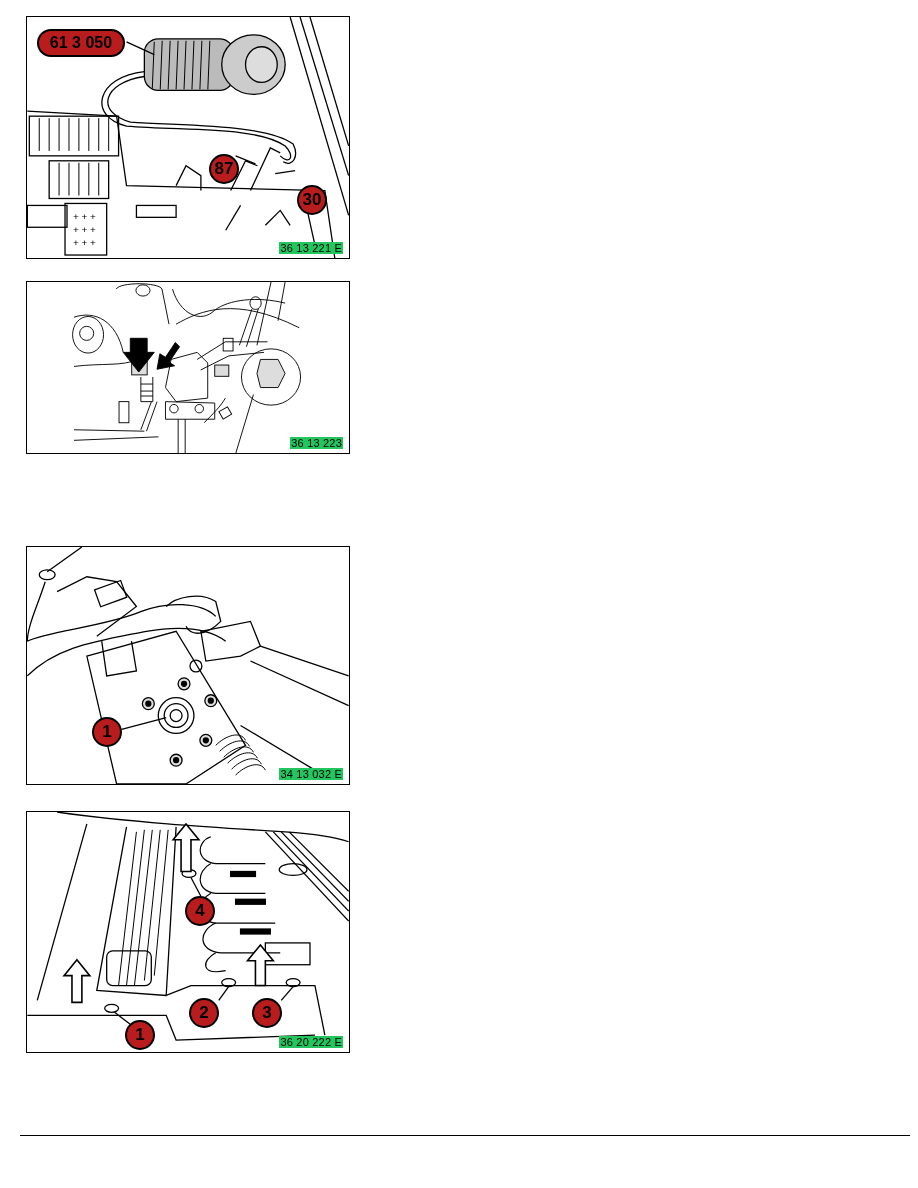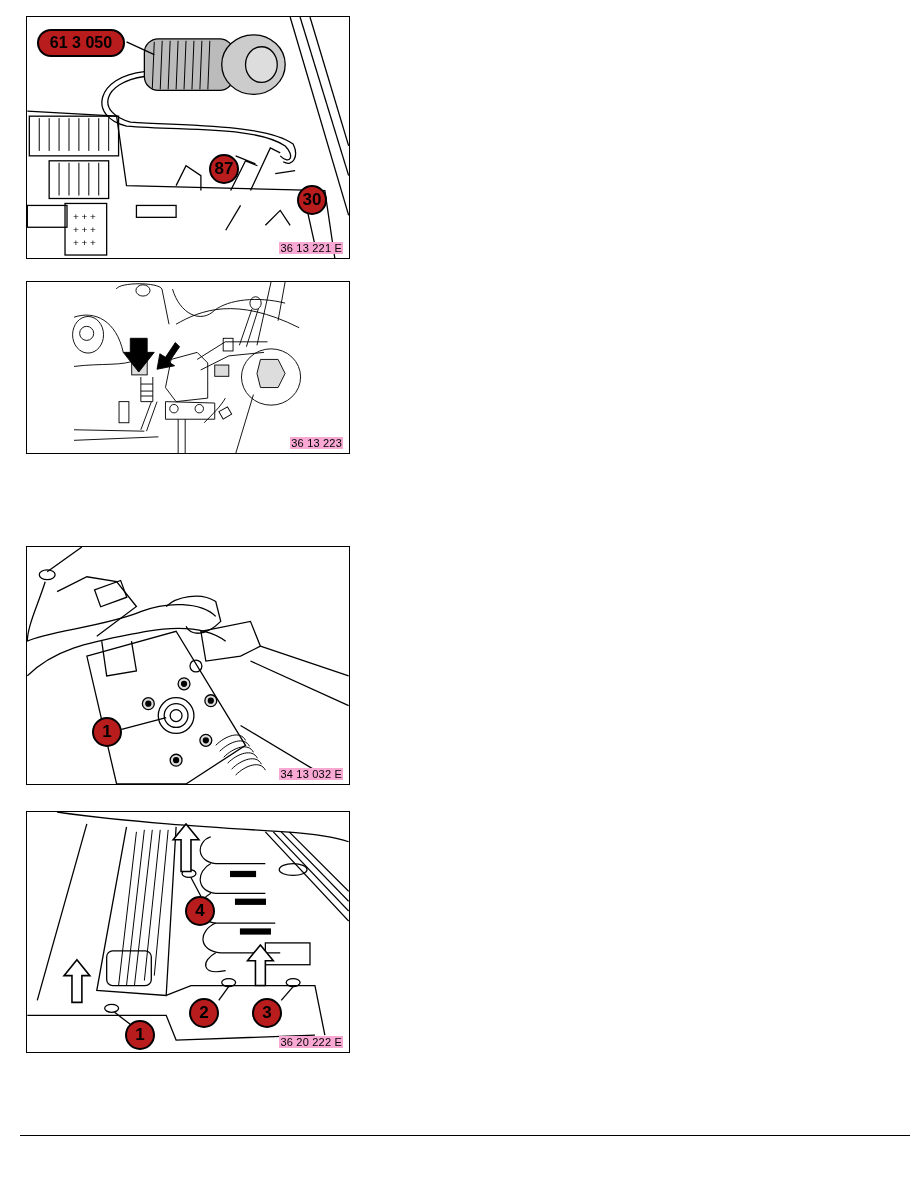--- a/index.html
+++ b/index.html
@@ -2,21 +2,21 @@
 <html><head>
 <meta charset="utf-8">
 <style>
   html, body { margin: 0; padding: 0; background: #ffffff; }
   body { width: 918px; height: 1188px; position: relative; overflow: hidden;
          font-family: "Liberation Sans", sans-serif; color: #000; }
   .figure { position: absolute; left: 26px; width: 324px; border: 1.5px solid #000;
             box-sizing: border-box; background: #fff; overflow: hidden; }
   .figure svg { position: absolute; left: 0; top: 0; width: 100%; height: 100%; }
   .fig-code { position: absolute; right: 6px; bottom: 4px; font-size: 11px; letter-spacing: 0.2px;
-              background: #f9a8d4; padding: 0 1px; }
+              background: #22c55e; padding: 0 1px; }
   .callout { position: absolute; border: 2px solid #000; border-radius: 50%; background: #b91c1c;
              font-weight: bold; font-size: 17px; display: flex; align-items: center; justify-content: center;
              box-sizing: border-box; }
   .callout.pill { border-radius: 14px; font-size: 16px; }
   .footer-rule { position: absolute; left: 20px; width: 890px; top: 1135px; height: 0;
                  border-top: 1.5px solid #000; }
 </style>
 </head>
 <body>
 

